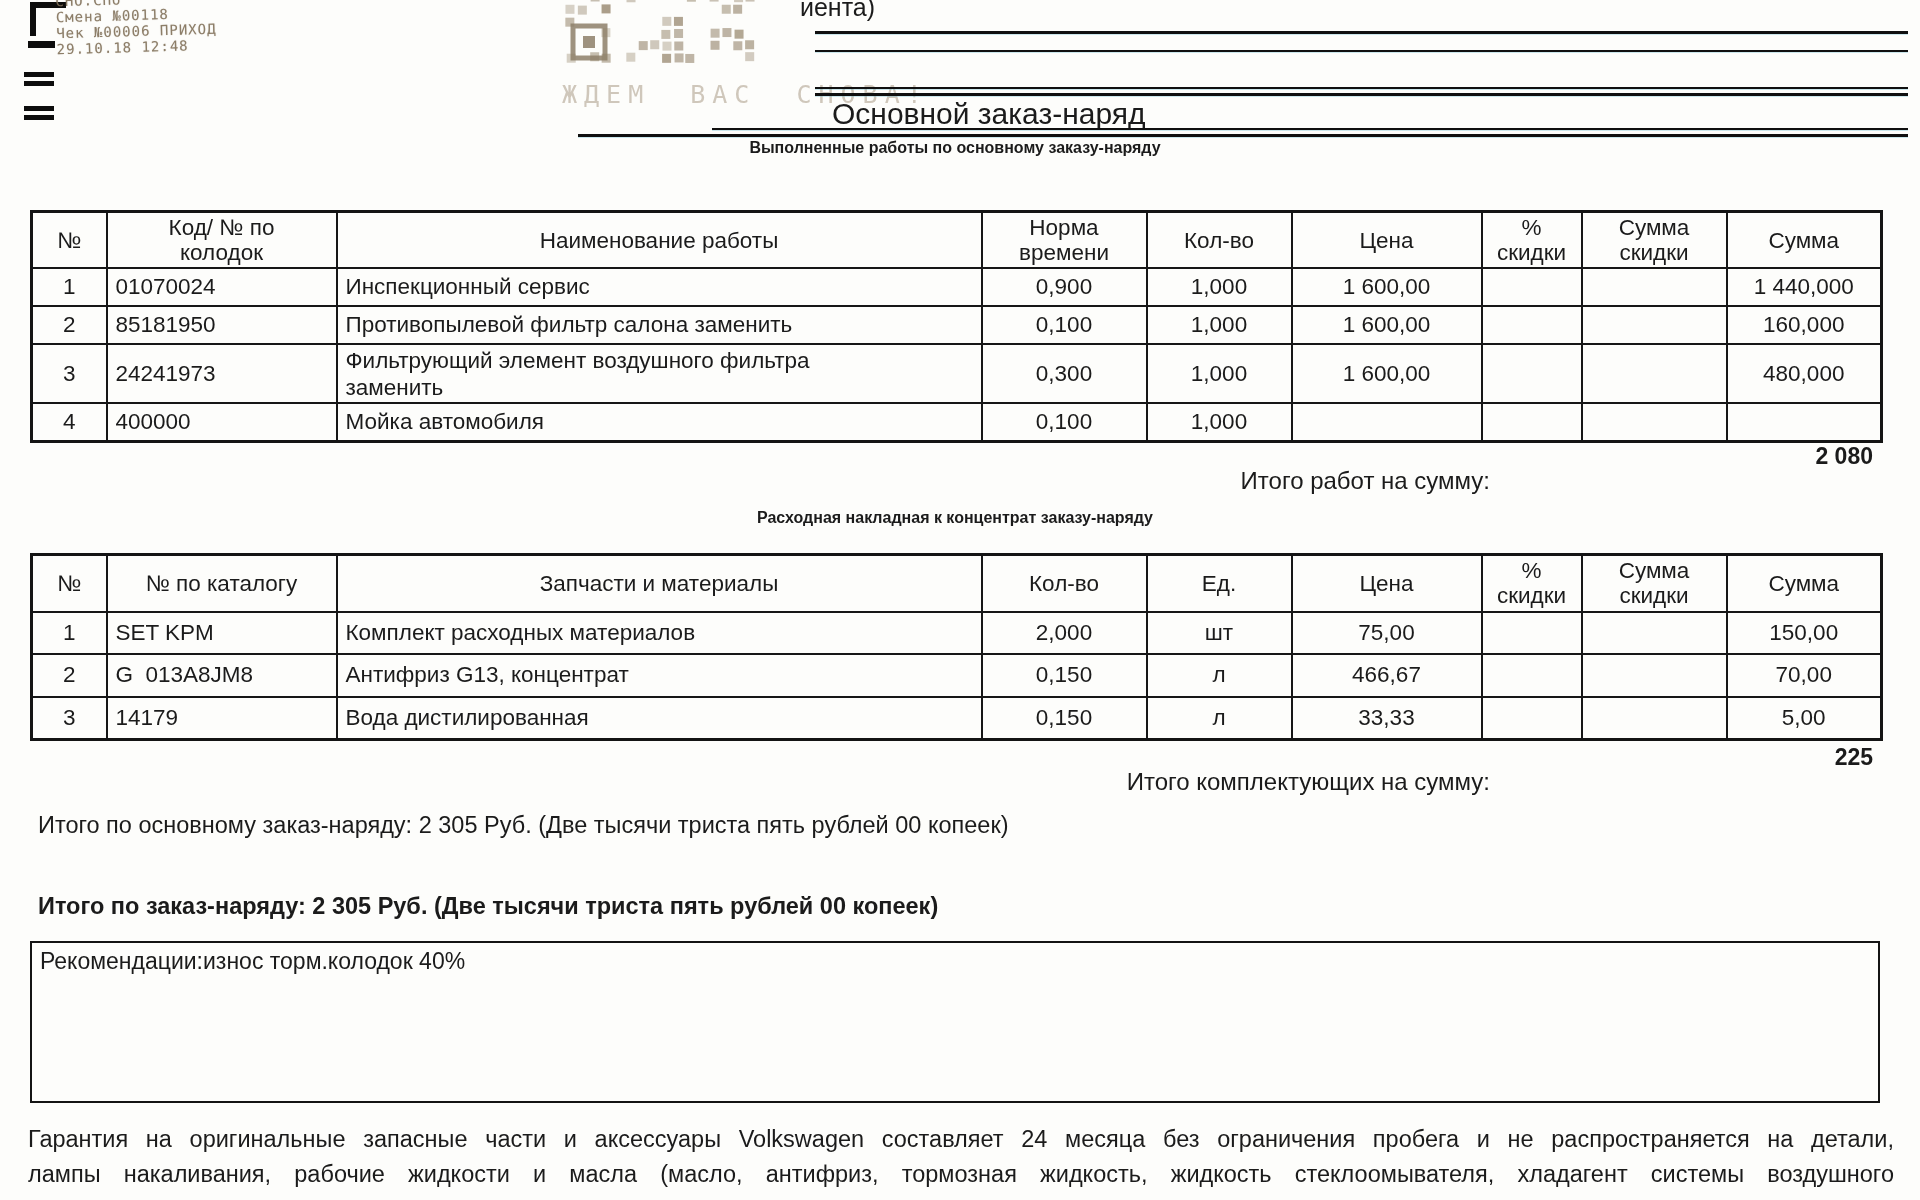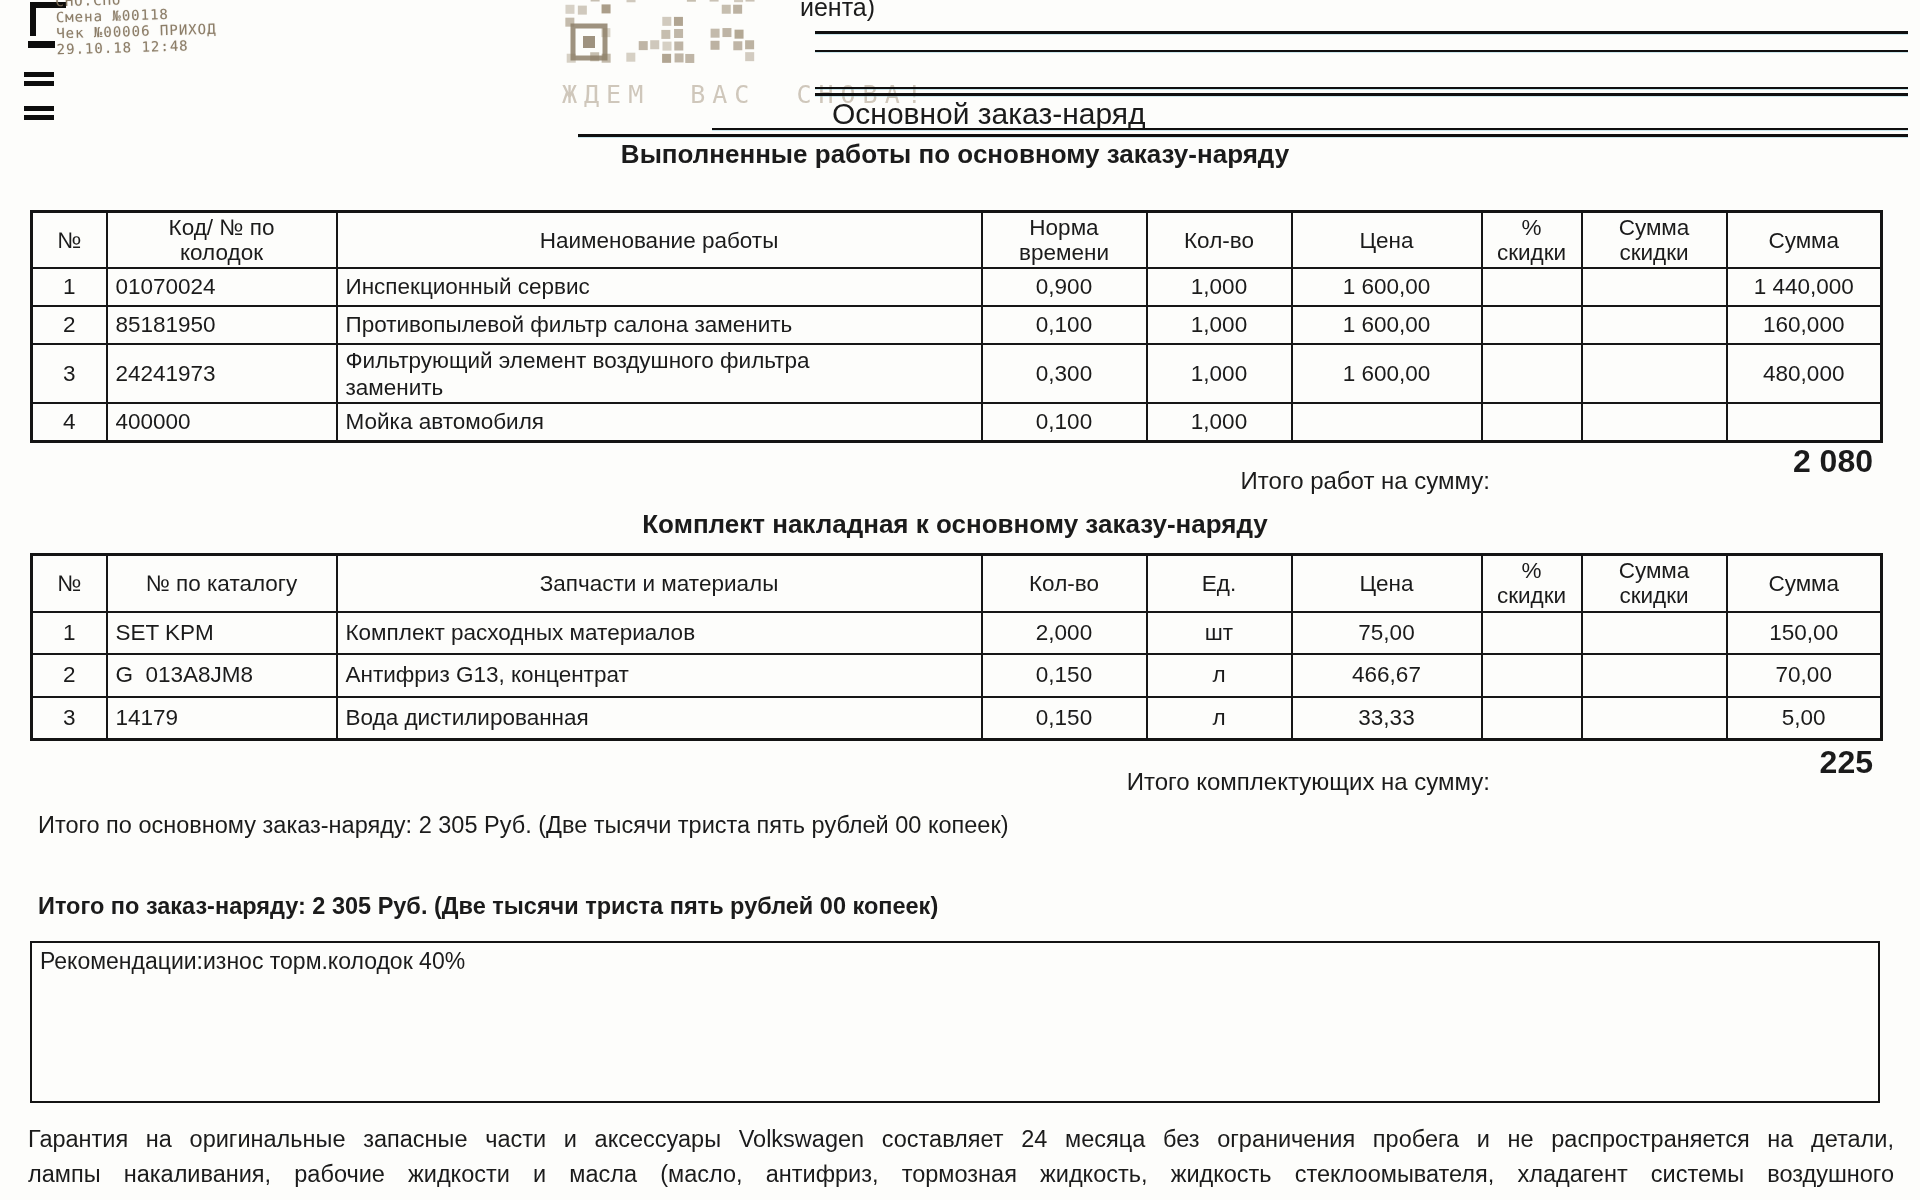--- a/index.html
+++ b/index.html
@@ -35,38 +35,38 @@
   
   .qr{position:absolute;left:565px;top:-32px;width:192px;height:96px;}
 
   
   .partial{position:absolute;left:800px;top:-7px;font-size:25px;}
   .rule{position:absolute;background:#101010;box-shadow:0 1px 0 rgba(110,190,210,.35);}
   .order-type{position:absolute;left:832px;top:97px;font-size:30px;}
 
   
   .sec-title{position:absolute;left:30px;width:1850px;text-align:center;
-    font-size:26px;font-weight:bold;}
+    font-size:16px;font-weight:bold;}
 
   
   table.doc{position:absolute;left:30px;width:1850px;border-collapse:collapse;
     table-layout:fixed;border:3px solid #141414;background:transparent;}
   table.doc th,table.doc td{border:2px solid #161616;font-weight:normal;
     font-size:22.5px;vertical-align:middle;padding:0 8px;overflow:hidden;}
   table.doc th{text-align:center;line-height:1.12;white-space:pre-line;padding:2px 4px;}
   td.c{text-align:center;}
   td.r{text-align:center;}
   td.l{text-align:left;}
   td.pre{white-space:pre;}
   td.wrap{white-space:pre-line;line-height:1.2;}
 
   
   .tot-label{position:absolute;left:30px;width:1460px;text-align:right;font-size:24px;margin-top:24px;}
   .tot-value{position:absolute;left:30px;width:1843px;text-align:right;
-    font-size:32px;font-weight:bold;}
+    font-size:23px;font-weight:bold;}
 
   
   .sum-line{position:absolute;left:38px;font-size:23.5px;}
   .bold{font-weight:bold;}
 
   
   .rec-box{position:absolute;left:30px;top:941px;width:1846px;height:158px;
     border:2.5px solid #141414;background:transparent;}
   .rec-text{padding:5px 8px;font-size:23px;}
 
@@ -231,21 +231,21 @@
       <td class="c"></td>
       <td class="c"></td>
       <td class="r"></td>
     </tr>
   </tbody>
     </table>
 
   <div class="tot-label" style="top:443px;">Итого работ на сумму:</div>
   <div class="tot-value" style="top:443px;">2 080</div>
 
-  <div class="sec-title" style="top:509px;">Комплект накладная к основному заказу-наряду</div>
+  <div class="sec-title" style="top:509px;">Расходная накладная к концентрат заказу-наряду</div>
 
   <table class="doc" style="top:553px;">
     <colgroup>
       <col style="width:75px">
         <col style="width:230px">
         <col style="width:645px">
       <col style="width:165px">
         <col style="width:145px">
         <col style="width:190px">
       <col style="width:100px">

